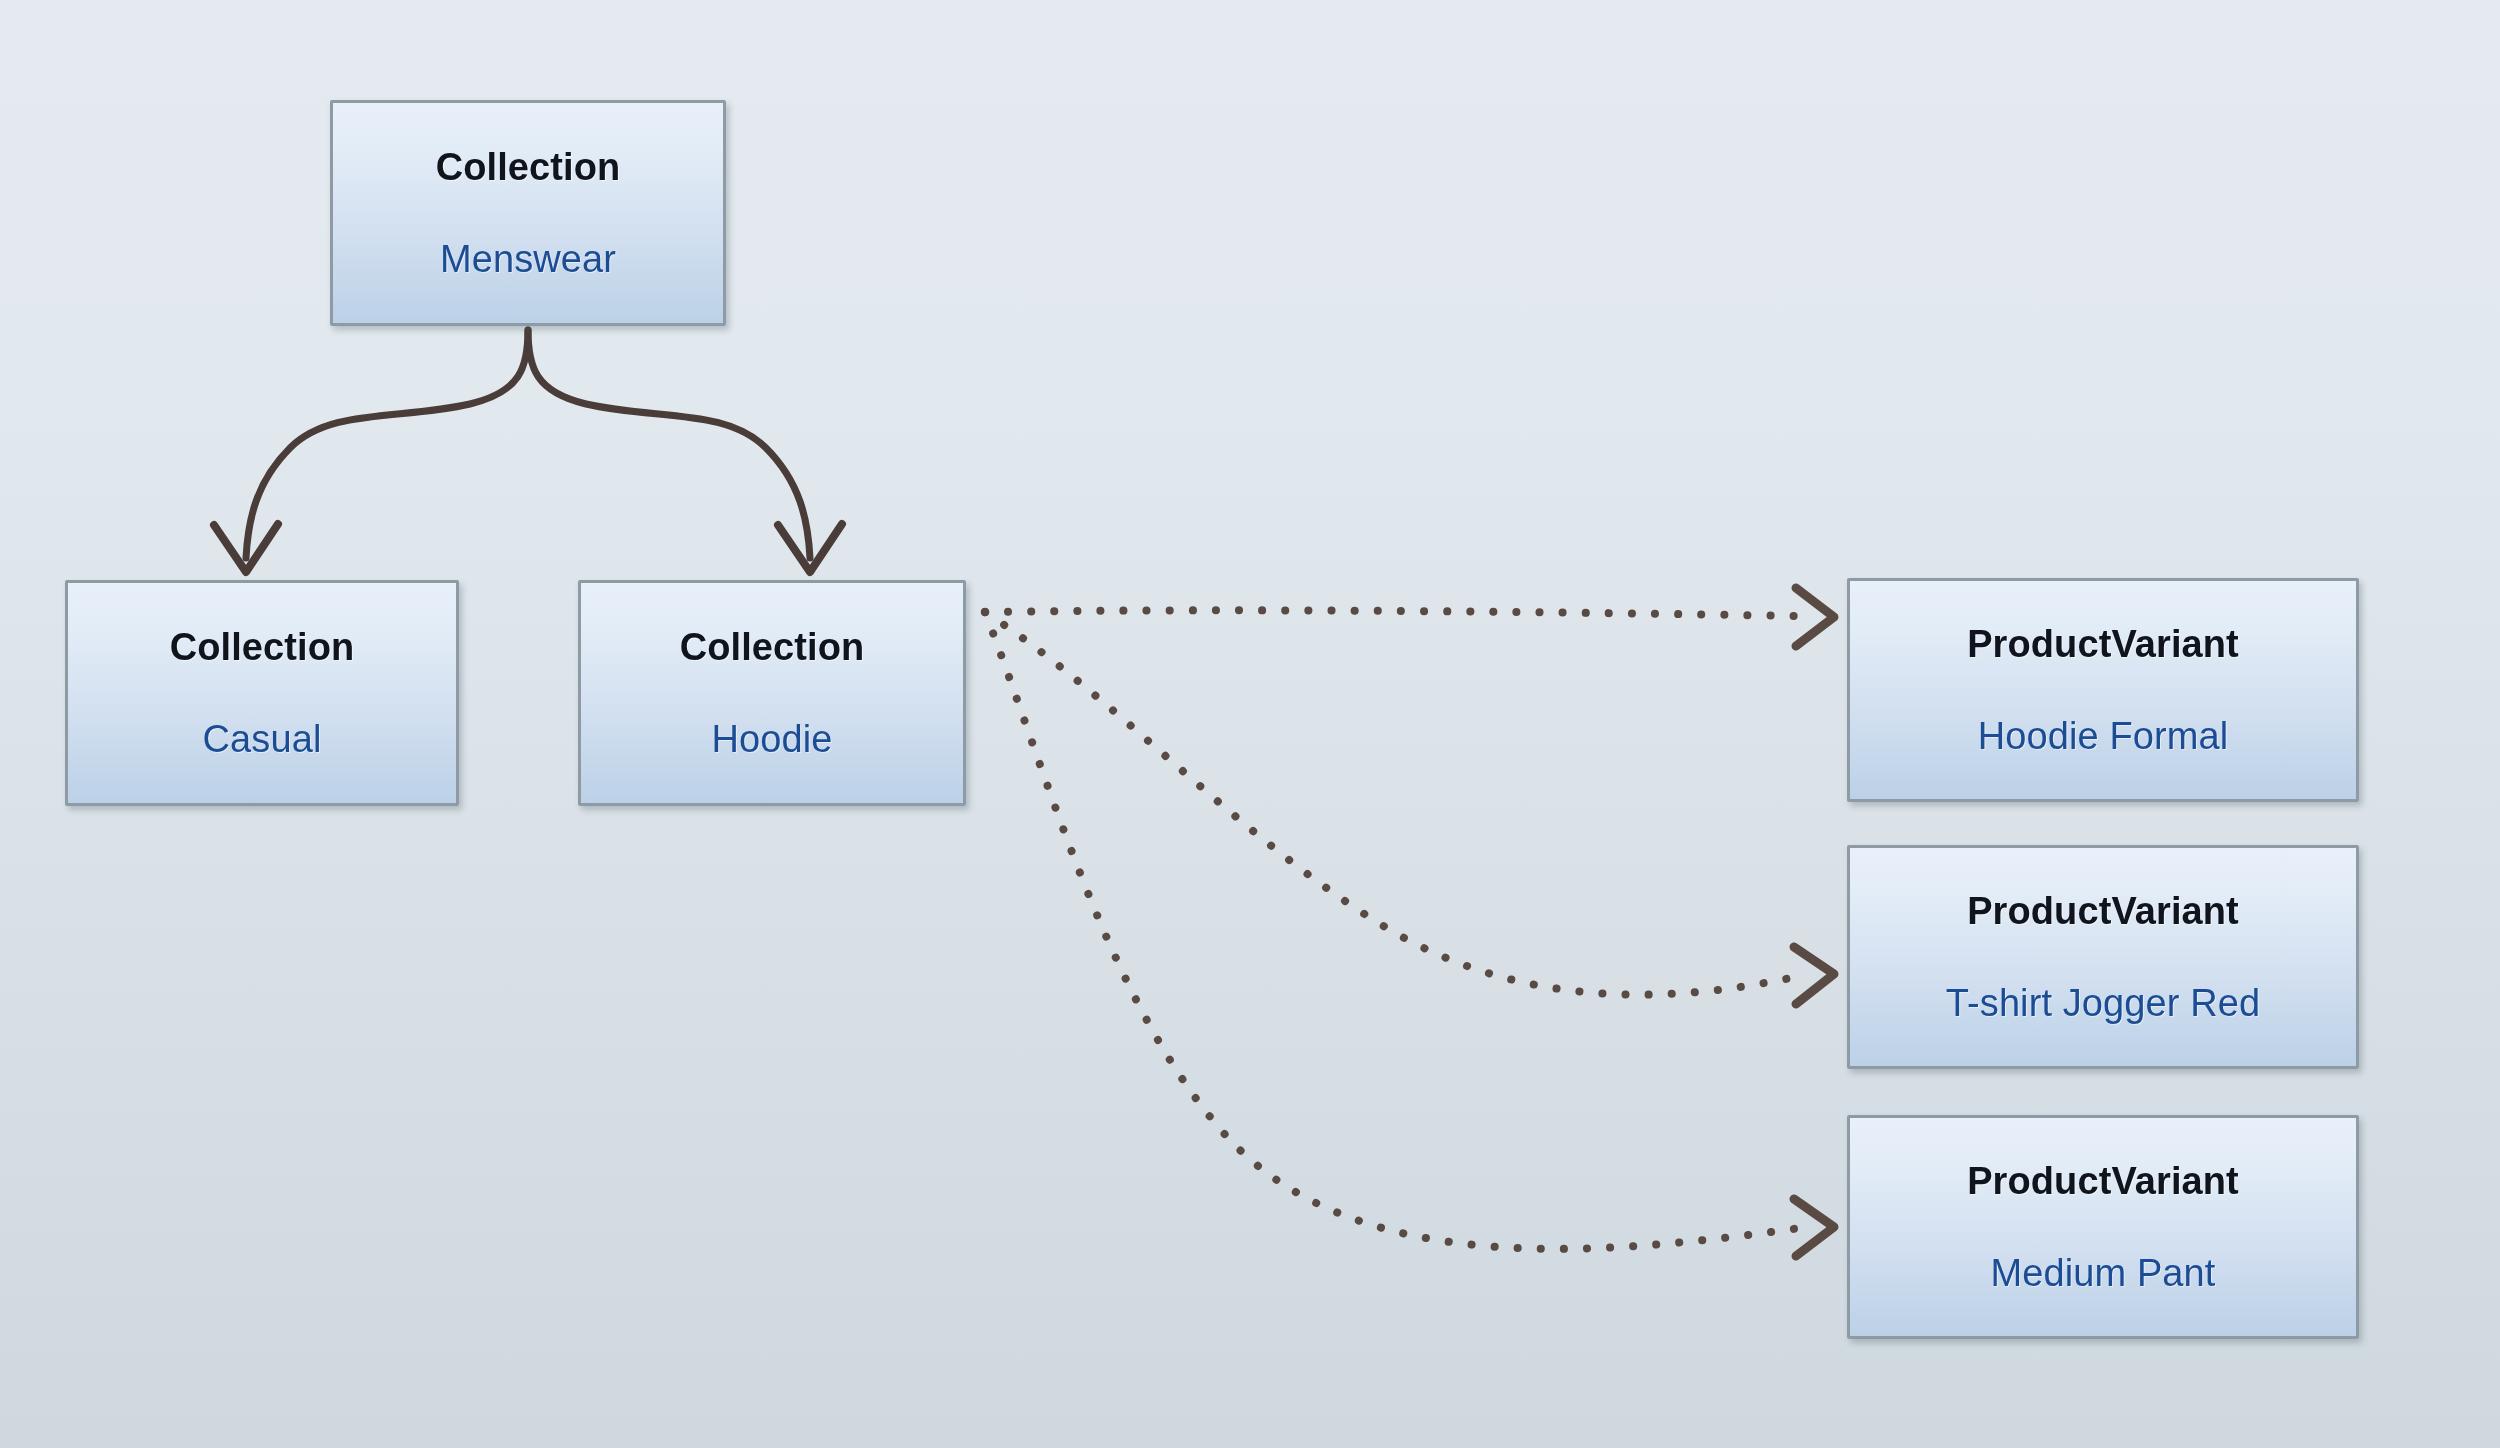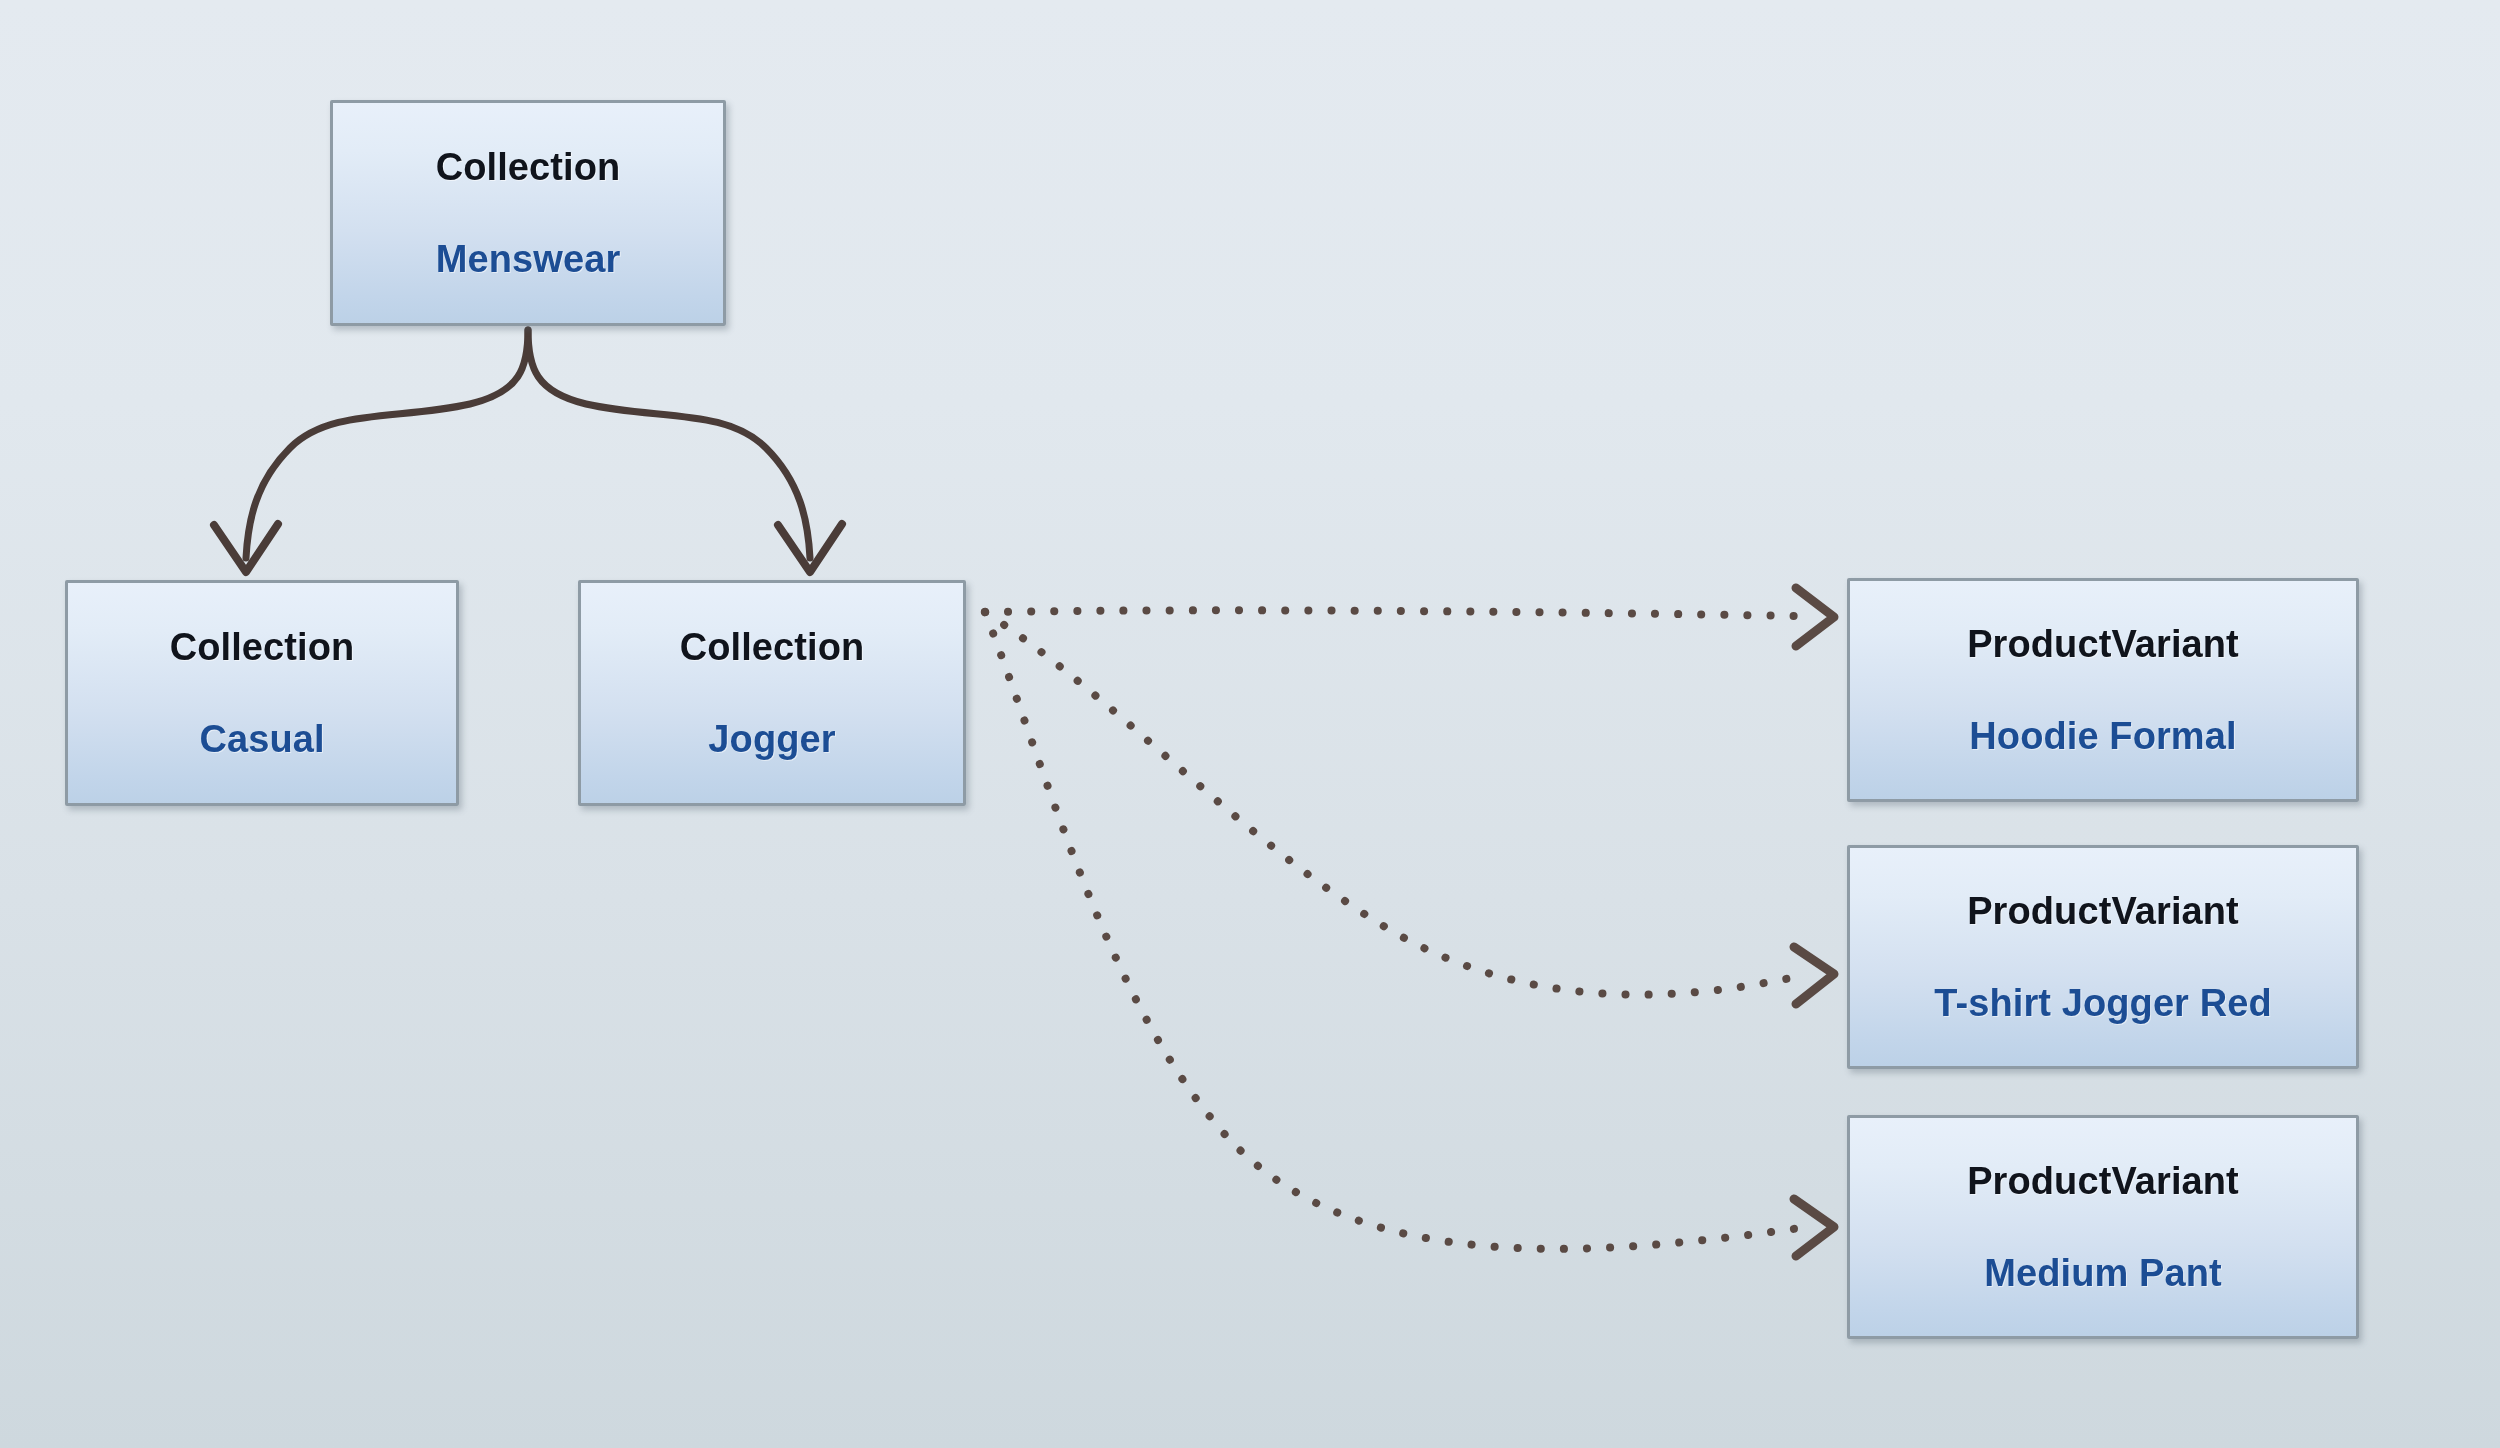--- a/index.html
+++ b/index.html
@@ -48,21 +48,21 @@
     font-weight: bold;
     font-size: 38px;
     line-height: 1;
     letter-spacing: 0.1px;
     text-shadow: 1px 1px 0 rgba(255,255,255,0.55);
     white-space: nowrap;
   }
 
   .node-label {
     color: #1c4d94;
-    font-weight: bold;
+    font-weight: normal;
     font-size: 38px;
     line-height: 1;
     letter-spacing: 0.1px;
     text-shadow: 1px 1px 0 rgba(255,255,255,0.5);
     white-space: nowrap;
   }
 
   .node-gap { height: 54px; }
 
   
@@ -124,21 +124,21 @@
 
   <div class="node" id="node-formal">
     <span class="node-type">Collection</span>
     <span class="node-gap"></span>
     <span class="node-label">Casual</span>
   </div>
 
   <div class="node" id="node-casual">
     <span class="node-type">Collection</span>
     <span class="node-gap"></span>
-    <span class="node-label">Jogger</span>
+    <span class="node-label">Hoodie</span>
   </div>
 
   <div class="node" id="node-hoodie">
     <span class="node-type">ProductVariant</span>
     <span class="node-gap"></span>
     <span class="node-label">Hoodie Formal</span>
   </div>
 
   <div class="node" id="node-tshirt">
     <span class="node-type">ProductVariant</span>

